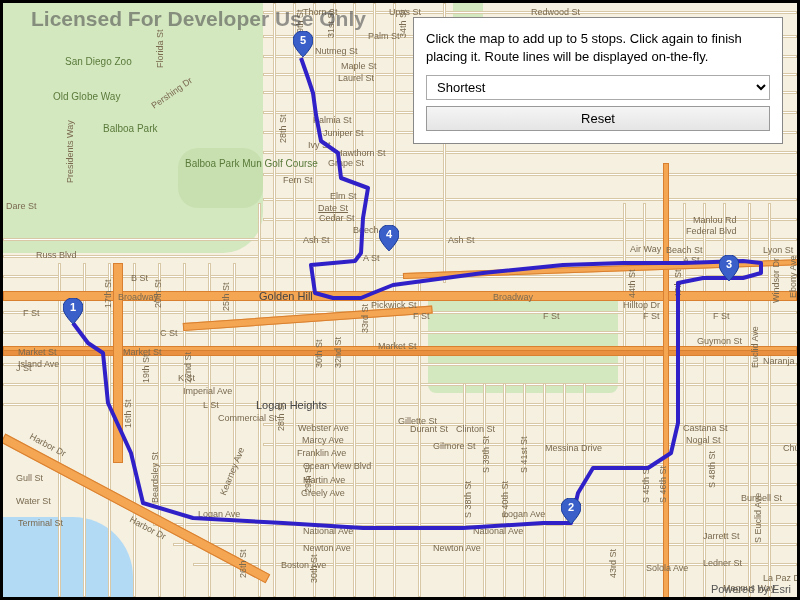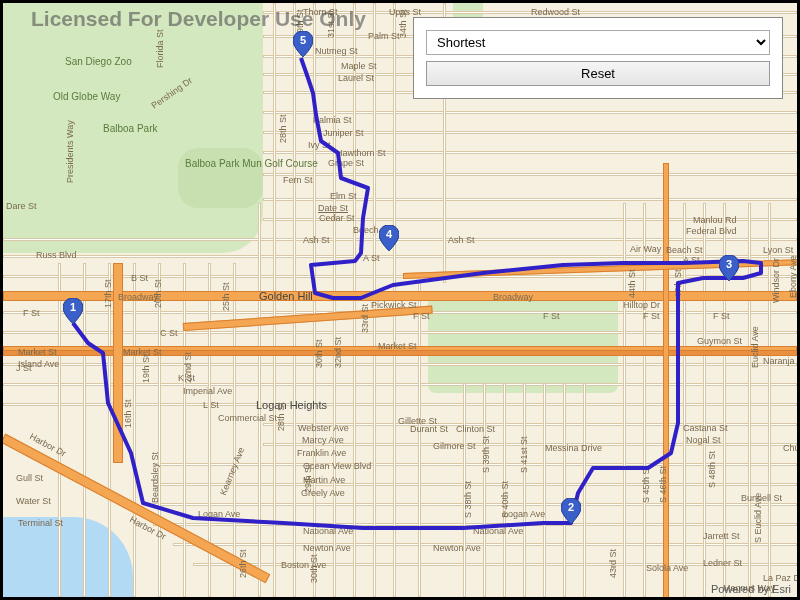--- a/index.html
+++ b/index.html
@@ -453,20 +453,21 @@
   <div class="street-label v" style="left:750px; top:540px;">S Euclid Ave</div>
   <div class="street-label v" style="left:152px; top:65px;">Florida St</div>
   <div class="street-label v" style="left:215px; top:490px; transform:rotate(-68deg);">Kearney Ave</div>
   <div class="street-label v" style="left:793px; top:280px;">Bayview</div>
   <div class="street-label v" style="left:768px; top:300px;">Windsor Dr</div>
   <div class="street-label v" style="left:785px; top:295px;">Ebony Ave</div>
 
   <div class="watermark">Licensed For Developer Use Only</div>
 
   <div class="control-panel">
+    <div class="instructions">Click the map to add up to 5 stops. Click again to finish placing it. Route lines will be displayed on-the-fly.</div>
     <select>
       <option>Shortest</option>
     </select>
     <button>Reset</button>
   </div>
 
   <div class="attribution">Powered by Esri</div>
 
 </div>
 

